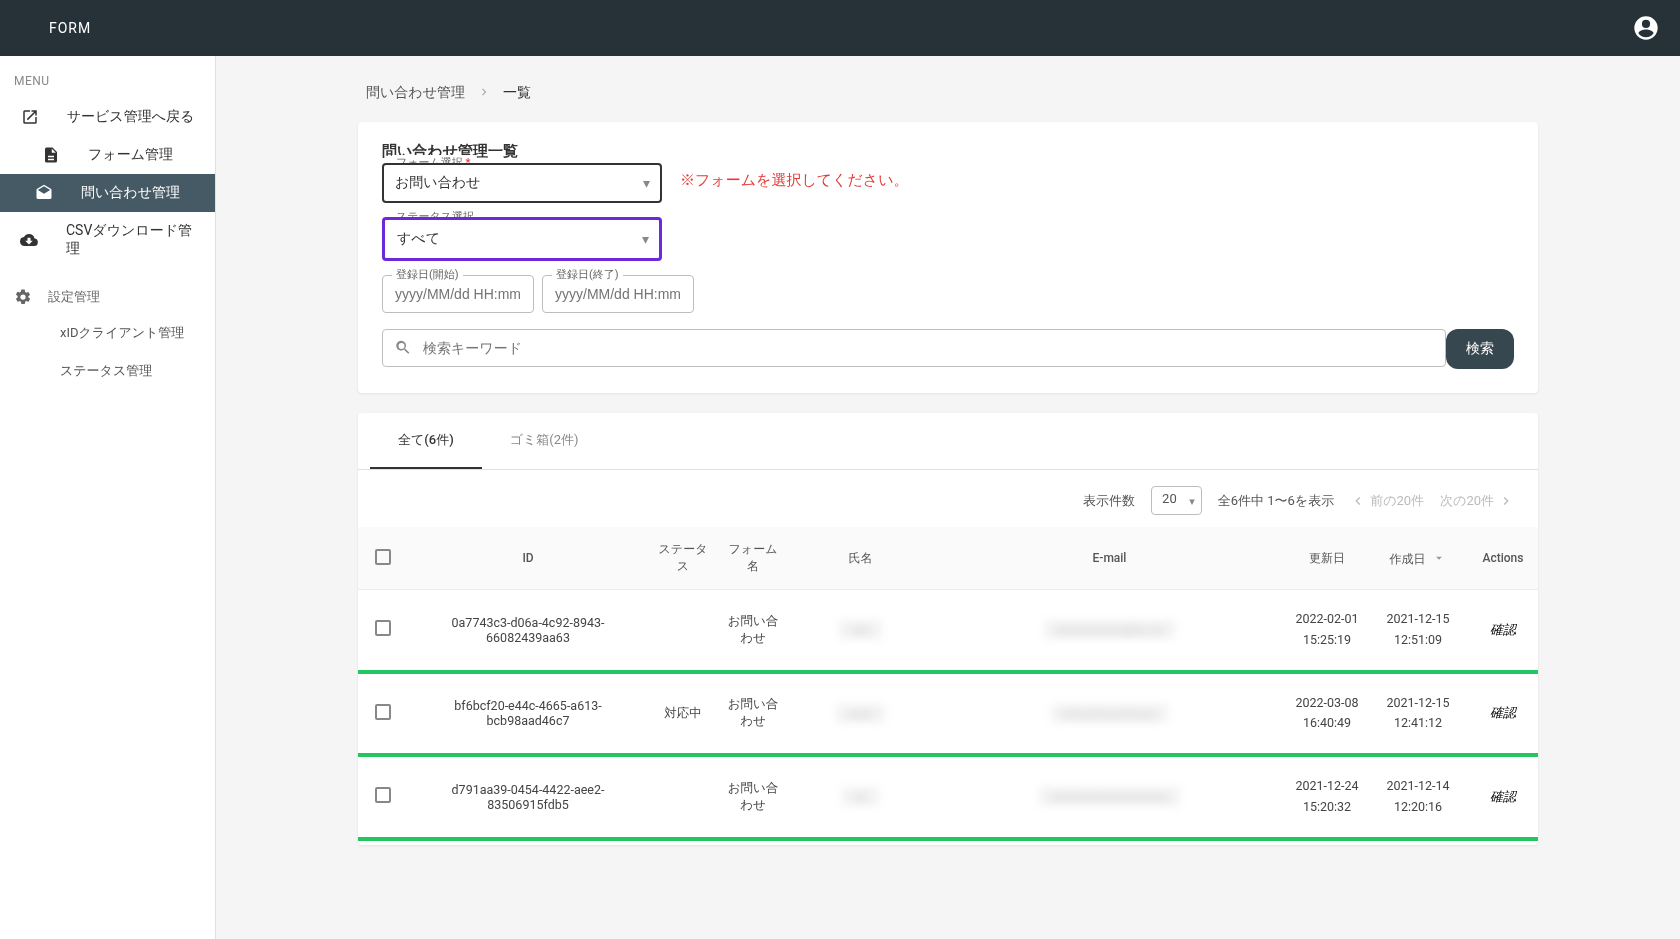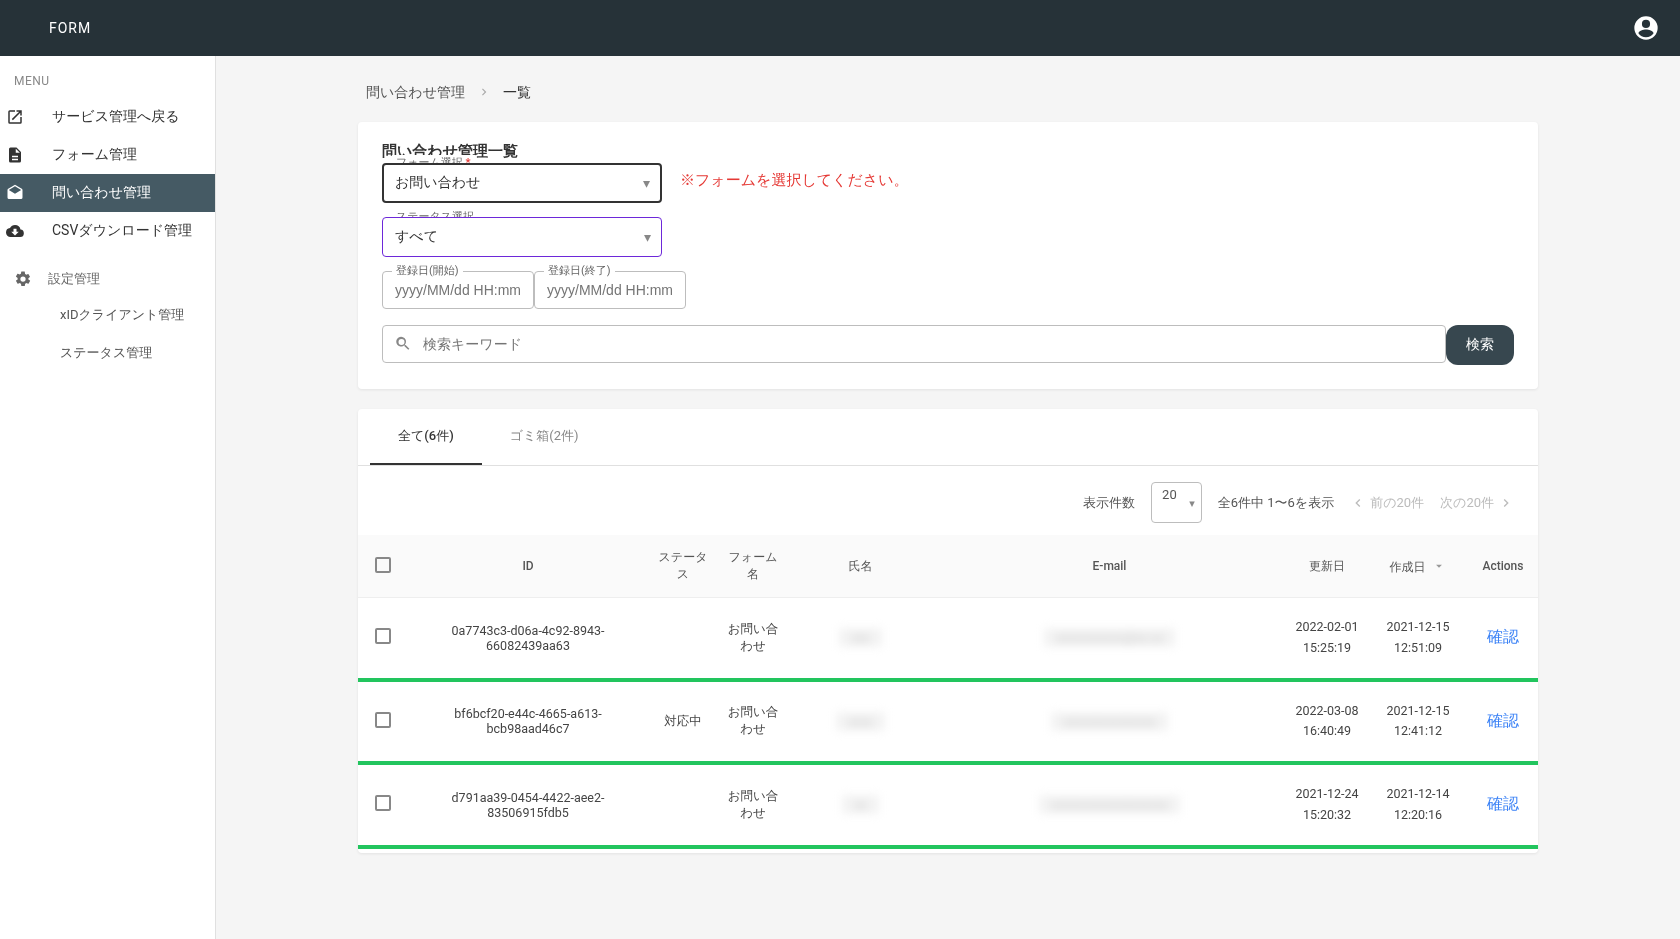--- a/index.html
+++ b/index.html
@@ -6,21 +6,21 @@
 body { font-family: -apple-system, BlinkMacSystemFont, "Segoe UI", Roboto, "Hiragino Sans", Meiryo, sans-serif; background: #f5f5f5; color: #333; font-size: 14px; }
 
 .header { background: #263238; color: #fff; height: 56px; display: flex; align-items: center; justify-content: space-between; padding: 0 20px; }
 .header-title { font-size: 14px; letter-spacing: 1px; margin-left: 29px; }
 .account-icon { width: 28px; height: 28px; cursor: pointer; }
 
 .layout { display: flex; height: calc(100vh - 56px); }
 
 .sidebar { width: 216px; background: #fff; border-right: 1px solid #e0e0e0; overflow-y: auto; }
 .menu-label { font-size: 12px; color: #888; padding: 18px 14px 10px; letter-spacing: 0.5px; }
-.menu-item { display: flex; align-items: center; padding: 10px 6px; cursor: pointer; font-size: 14px; color: #333; }
+.menu-item { display: flex; align-items: center; padding: 10px 20px; cursor: pointer; font-size: 14px; color: #333; justify-content: center; }
 .menu-item.active { background: #455a64; color: #fff; }
 .menu-item .icon { width: 18px; height: 18px; margin-right: 28px; display:inline-flex; align-items:center; justify-content:center; }
 .menu-section { display: flex; padding: 20px 14px 8px; color: #666; font-size: 13px; }
 .menu-section .icon { width: 18px; height: 18px; margin-right: 16px; display:inline-flex; align-items:center; justify-content:center; }
 .menu-sub { padding: 10px 14px 10px 60px; cursor: pointer; font-size: 13px; color: #555; }
 
 .main { flex: 1; overflow-y: auto; padding: 0; }
 .content-wrap { max-width: 1180px; margin: 0 auto; padding: 24px 0; }
 
 .breadcrumb { display:flex; align-items:center; gap: 12px; color: #555; font-size: 14px; padding: 4px 0 20px 8px; }
@@ -29,54 +29,54 @@
 
 .card { background: #fff; border-radius: 4px; box-shadow: 0 1px 3px rgba(0,0,0,0.08); }
 
 .filter-card { padding: 20px 24px 24px; }
 .card-title { font-size: 15px; font-weight: 600; color: #333; margin-bottom: 2px; }
 
 .filters-row { display:flex; align-items:flex-start; gap: 18px; flex-wrap: wrap; }
 .form-field { position: relative; }
 .form-field .label { position:absolute; top:-8px; left:10px; background:#fff; padding:0 4px; font-size:11px; color:#666; }
 .form-field.required .label::after { content:' *'; color:#e53935; font-weight:bold; }
-.select-box { border:1px solid #6d28d9; border-radius:4px; padding: 10px 44px 10px 12px; font-size:14px; min-width: 280px; background:#fff; cursor:pointer; position:relative; color:#333; }
+.select-box { border:3px solid #6d28d9; border-radius:4px; padding: 10px 44px 10px 12px; font-size:14px; min-width: 280px; background:#fff; cursor:pointer; position:relative; color:#333; }
 .select-box.focus { border-color:#333; border-width:2px; padding: 9px 33px 9px 11px; }
 .select-box .caret { position:absolute; right:10px; top:50%; transform:translateY(-50%); color:#888; }
 .hint-text { color: #e53935; font-size: 15px; padding-top: 8px; }
 
 .date-input { border:1px solid #bdbdbd; border-radius:4px; padding: 10px 12px; font-size:14px; width: 152px; background:#fff; color:#333; }
-.date-group { display:flex; gap: 0; }
+.date-group { display:flex; gap: 8px; }
 
 .search-row { display:flex; gap: 0; margin-top: 16px; }
 .search-input-wrap { flex:1; position:relative; }
 .search-input { width: 100%; border:1px solid #bdbdbd; border-radius:4px; padding: 10px 12px 10px 40px; font-size:14px; }
 .search-icon { position:absolute; left:12px; top:50%; transform:translateY(-50%); color:#888; }
 .search-btn { background:#37474f; color:#fff; border:none; border-radius:12px; padding: 0 20px; font-size:14px; cursor:pointer; min-height:40px; }
 
 .table-card { margin-top: 20px; padding-bottom: 4px; }
 
 .tabs { display:flex; border-bottom: 1px solid #e0e0e0; padding: 0 12px; }
 .tab { padding: 18px 28px; font-size: 13px; color:#888; cursor:pointer; border-bottom: 2px solid transparent; }
 .tab.active { color:#333; border-bottom-color:#333; font-weight:500; }
 
 .pagination-row { display:flex; align-items:center; justify-content:flex-end; gap: 16px; padding: 16px 24px 12px; font-size:13px; color:#555; }
-.page-size-box { border:1px solid #bdbdbd; border-radius:4px; padding:4px 24px 20px 10px; font-size:13px; cursor:pointer; position:relative; }
+.page-size-box { border:1px solid #bdbdbd; border-radius:4px; padding:4px 24px 8px 10px; font-size:13px; cursor:pointer; position:relative; }
 .page-size-box .caret { position:absolute; right:6px; top:50%; transform:translateY(-50%); color:#888; font-size:11px; }
 .page-nav { display:flex; align-items:center; gap:4px; color:#bbb; cursor:default; }
 .page-nav .chev-icon { display:inline-flex; }
 
 table { width:100%; border-collapse: collapse; }
 thead th { background:#fafafa; font-size:12px; font-weight:500; color:#555; padding: 14px 8px; text-align:center; border-bottom:1px solid #eee; }
 tbody td { padding: 20px 8px; font-size: 12.5px; text-align:center; border-bottom:4px solid #22c55e; vertical-align:middle; color:#444; }
 .checkbox { width:16px; height:16px; border:2px solid #888; border-radius:2px; display:inline-block; cursor:pointer; }
 .blur { filter: blur(4px); color:#ccc; background:#f3f3f3; border-radius:2px; padding: 2px 12px; display:inline-block; }
 .date-cell { line-height:1.5; }
 .date-cell .time { display:block; margin-top:2px; }
-.action-link { color:#3b82f6; font-size:16px; cursor:pointer; }
+.action-link { color:#000000; font-size:13px; cursor:pointer;font-style:italic; }
 .sort-icon { display:inline-block; transform:translateY(2px); margin-left:4px; color:#999; }
 
 svg { fill: currentColor; }
 </style>
 </head>
 <body>
 
 <header class="header">
   <div class="header-title">FORM</div>
   <div class="account-icon">

